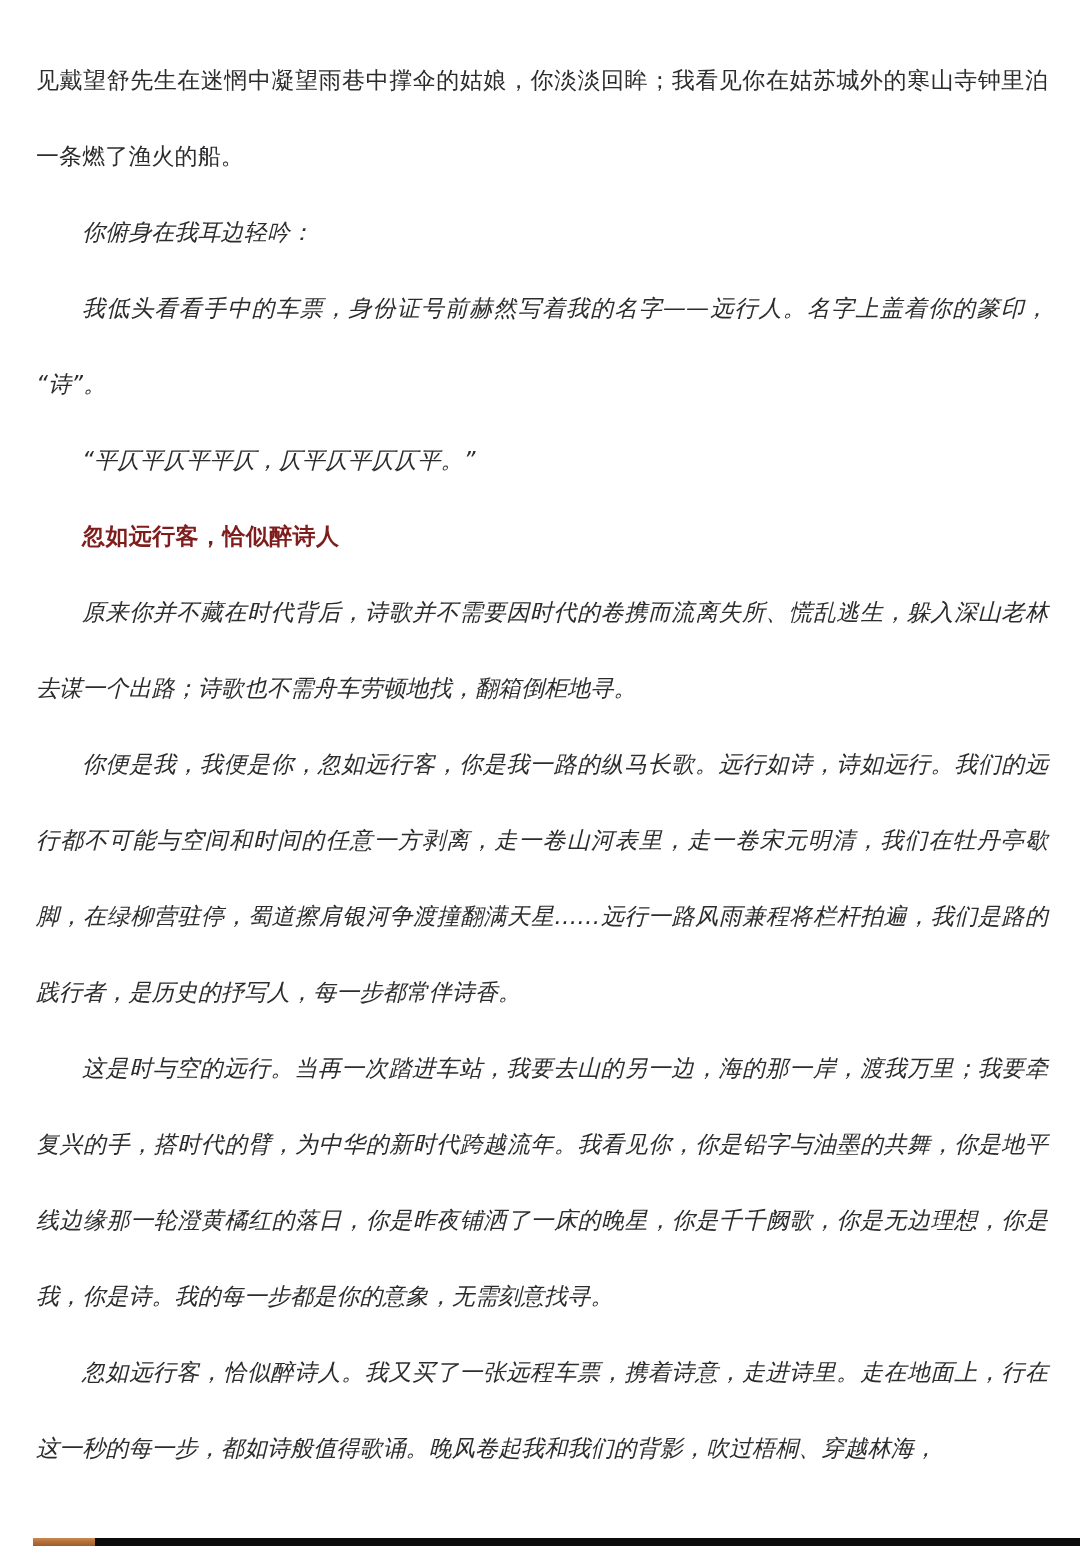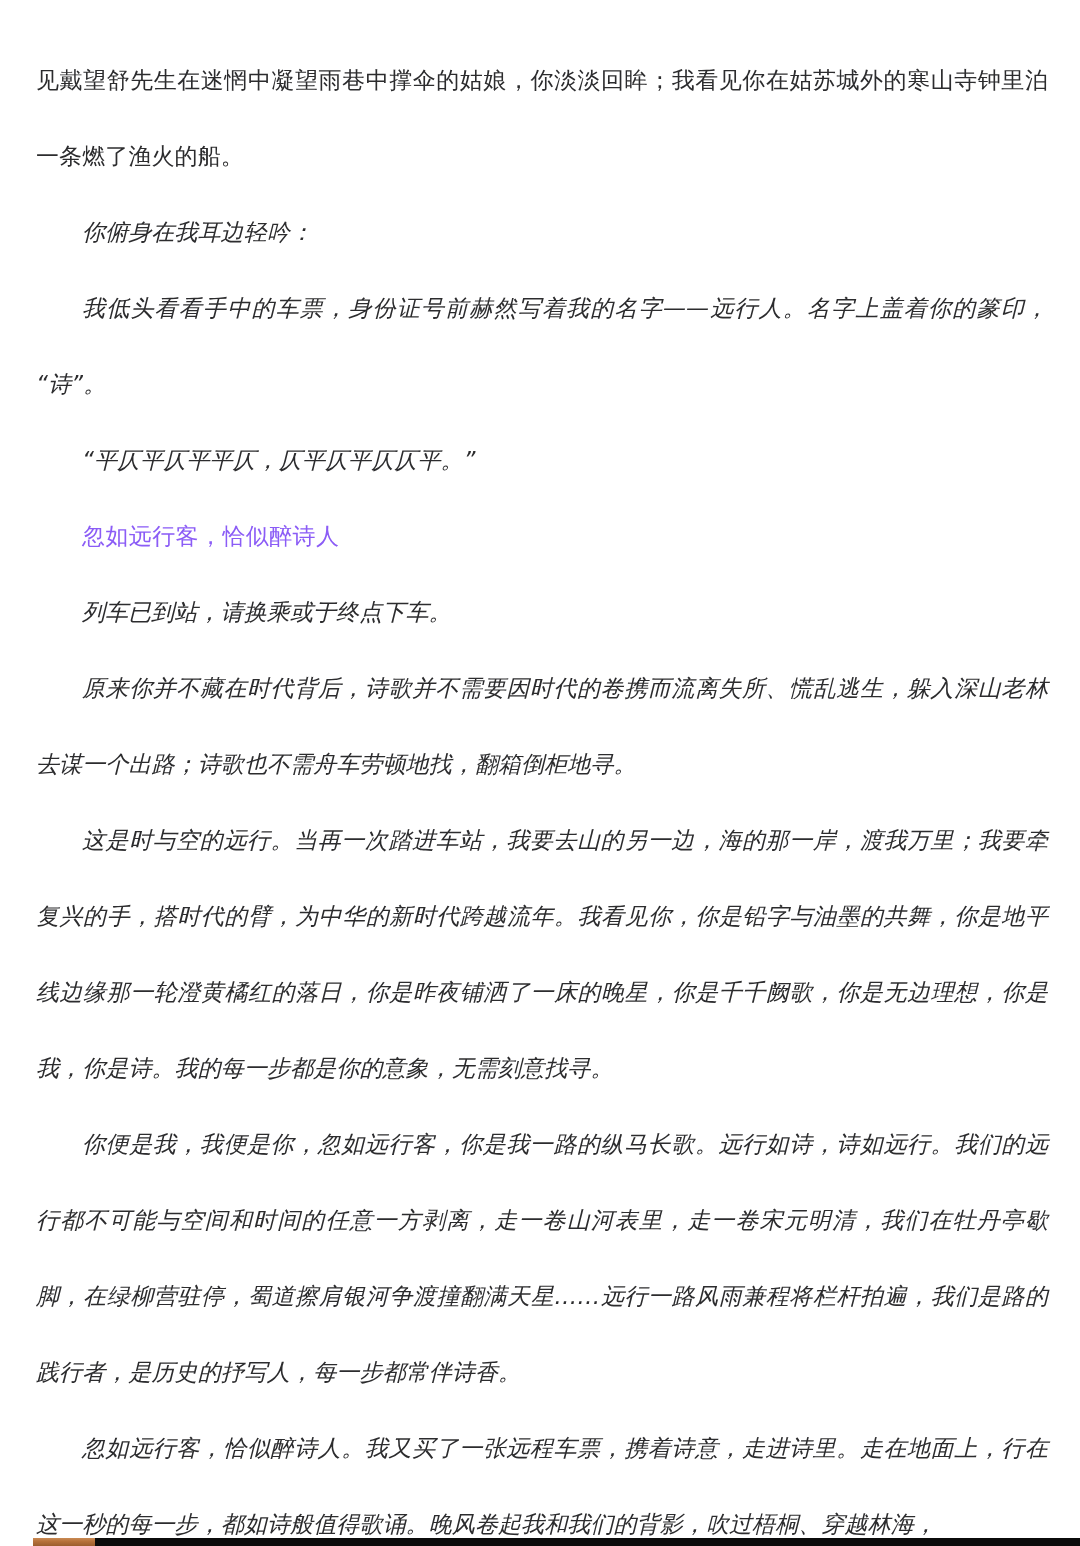--- a/index.html
+++ b/index.html
@@ -35,23 +35,23 @@
     text-align: justify;
     text-justify: inter-character;
     letter-spacing: 0.1px;
     font-weight: 400;
   }
   .para.indent {
     text-indent: 2em;
     font-style: italic;
   }
   .para.heading {
-    font-weight: 400;
+    font-weight: 700;
     text-indent: 2em;
-    color: #8b5cf6;
+    color: #7f1d1d;
     letter-spacing: 0.4px;
   }
   
   .para.flush {
     text-indent: 0;
   }
   
   .bottom-bar {
     position: absolute;
     left: 33px;
@@ -86,27 +86,26 @@
     <p class="para flush">见戴望舒先生在迷惘中凝望雨巷中撑伞的姑娘，你淡淡回眸；我看见你在姑苏城外的寒山寺钟里泊一条燃了渔火的船。</p>
 
     <p class="para indent">你俯身在我耳边轻吟：</p>
 
     <p class="para indent">我低头看看手中的车票，身份证号前赫然写着我的名字——远行人。名字上盖着你的篆印，“诗”。</p>
 
     <p class="para indent">“平仄平仄平平仄，仄平仄平仄仄平。”</p>
 
     <p class="para heading">忽如远行客，恰似醉诗人</p>
 
-    <p class="para indent">列车已到站，请换乘或于终点下车。</p>
 
     <p class="para indent">原来你并不藏在时代背后，诗歌并不需要因时代的卷携而流离失所、慌乱逃生，躲入深山老林去谋一个出路；诗歌也不需舟车劳顿地找，翻箱倒柜地寻。</p>
 
+    <p class="para indent">你便是我，我便是你，忽如远行客，你是我一路的纵马长歌。远行如诗，诗如远行。我们的远行都不可能与空间和时间的任意一方剥离，走一卷山河表里，走一卷宋元明清，我们在牡丹亭歇脚，在绿柳营驻停，蜀道擦肩银河争渡撞翻满天星……远行一路风雨兼程将栏杆拍遍，我们是路的践行者，是历史的抒写人，每一步都常伴诗香。</p>
+
     <p class="para indent">这是时与空的远行。当再一次踏进车站，我要去山的另一边，海的那一岸，渡我万里；我要牵复兴的手，搭时代的臂，为中华的新时代跨越流年。我看见你，你是铅字与油墨的共舞，你是地平线边缘那一轮澄黄橘红的落日，你是昨夜铺洒了一床的晚星，你是千千阙歌，你是无边理想，你是我，你是诗。我的每一步都是你的意象，无需刻意找寻。</p>
-
-    <p class="para indent">你便是我，我便是你，忽如远行客，你是我一路的纵马长歌。远行如诗，诗如远行。我们的远行都不可能与空间和时间的任意一方剥离，走一卷山河表里，走一卷宋元明清，我们在牡丹亭歇脚，在绿柳营驻停，蜀道擦肩银河争渡撞翻满天星……远行一路风雨兼程将栏杆拍遍，我们是路的践行者，是历史的抒写人，每一步都常伴诗香。</p>
 
     <p class="para indent">忽如远行客，恰似醉诗人。我又买了一张远程车票，携着诗意，走进诗里。走在地面上，行在这一秒的每一步，都如诗般值得歌诵。晚风卷起我和我们的背影，吹过梧桐、穿越林海，</p>
 
   </div>
 
   <div class="bottom-bar">
     <div class="progress"></div>
   </div>
 
 </div>

